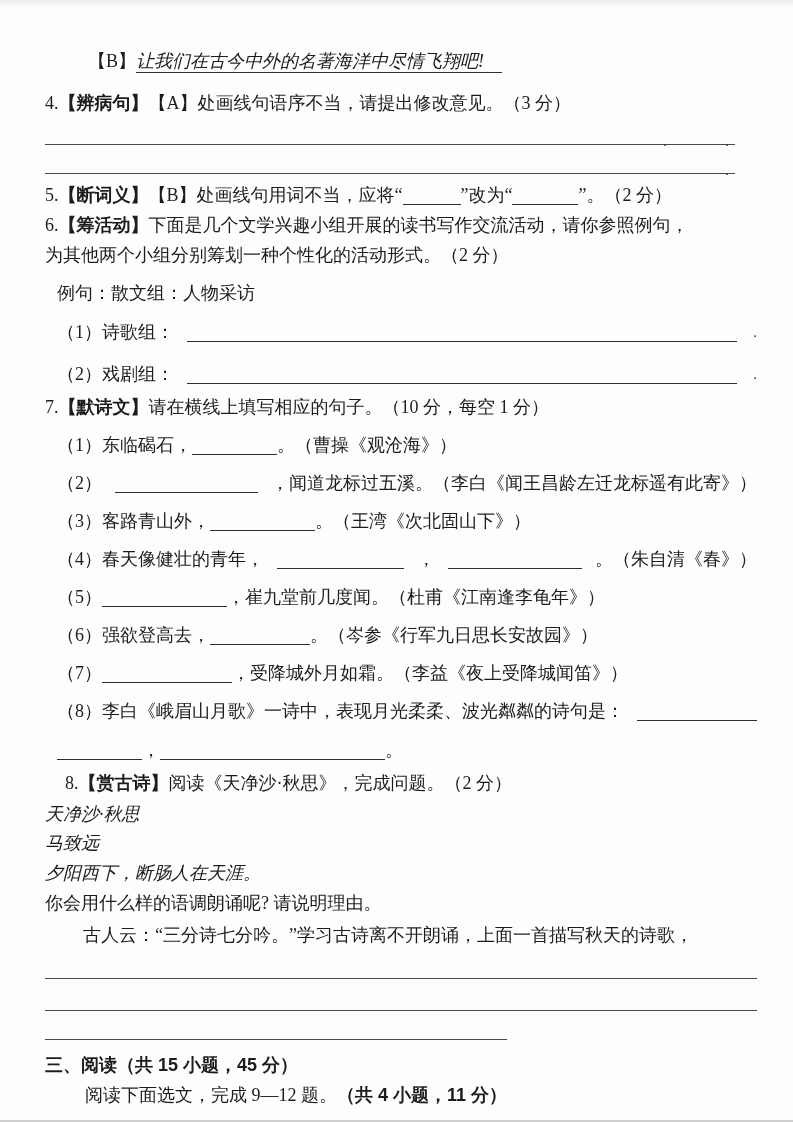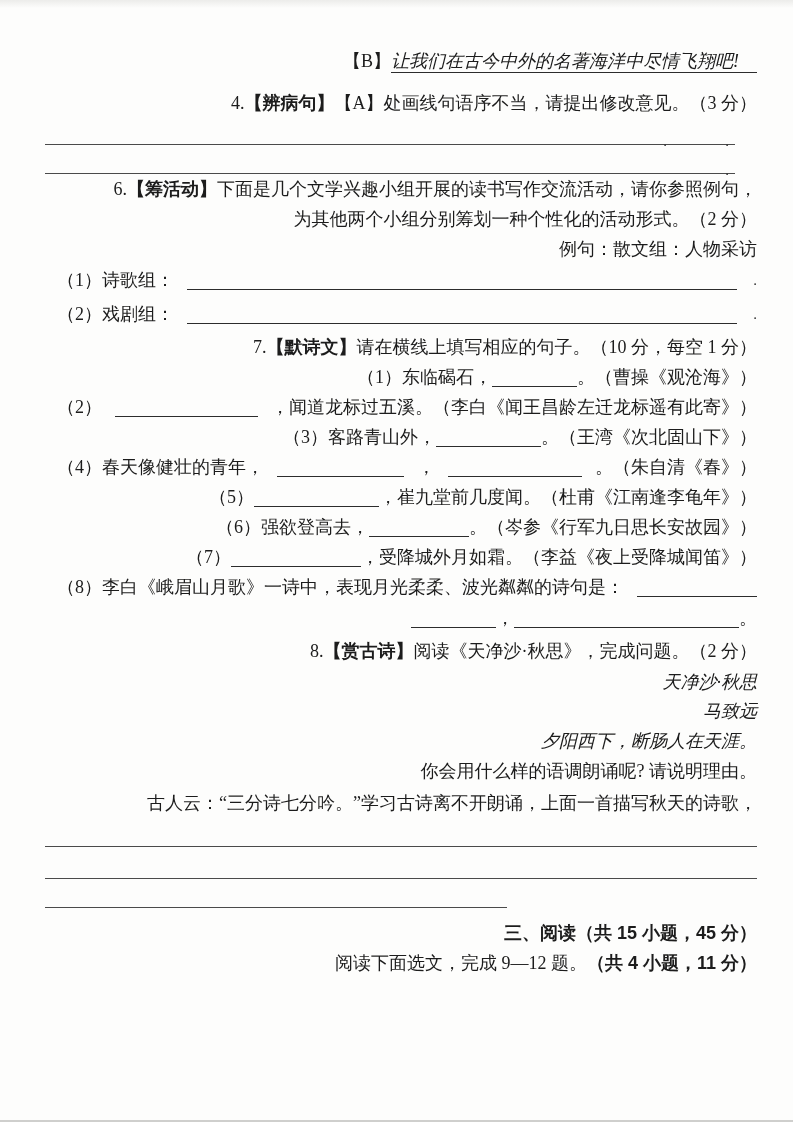--- a/index.html
+++ b/index.html
@@ -11,26 +11,26 @@
     padding:46px 36px 0 45px;
     font-family:"Liberation Serif","DejaVu Serif",serif;
     font-size:18px;color:#1c1c1c;
     overflow:hidden;
     border-bottom:2px solid #cfcfcd;
   }
   .page::before{
     content:"";position:absolute;left:0;top:0;width:100%;height:8px;
     background:linear-gradient(#ececea,rgba(255,255,255,0));
   }
-  .row{line-height:30px;white-space:nowrap;text-align:right;}
+  .row{line-height:30px;white-space:nowrap;}
   .flexrow{display:flex;align-items:baseline;gap:13px;}
   .tag{font-weight:700;font-family:"Liberation Sans","DejaVu Sans",sans-serif;}
   .kai{font-style:italic;}
   .uline{border-bottom:1.6px solid #2c2c2c;padding-bottom:1px;padding-right:18px;}
-  .indent{margin-left:12px;}
+  .indent{margin-left:12px;margin-top:8px;}
   .blank{display:inline-block;height:1em;border-bottom:1.6px solid #2c2c2c;vertical-align:-4px;}
   .b58{width:58px}.b66{width:66px}.b85{width:85px}.b100{width:100px}
   .b105{width:105px}.b125{width:125px}.b130{width:130px}.b222{width:225px}
   .fill{flex:1 1 auto;height:1em;border-bottom:1.6px solid #2c2c2c;position:relative;top:4px;min-width:40px;}
   .fill2{flex:1.05 1 auto;}
   .ansline{position:relative;border-bottom:1.8px solid #4a4a4a;height:16px;}
   .w-q4{width:calc(100% - 22px);}
   .short{width:462px;}
   .mark{position:absolute;bottom:-6px;font-size:15px;color:#333;}
   .mA{right:68px}.mB{right:6px}
@@ -56,20 +56,23 @@
     <span>4.</span><span class="tag">【辨病句】</span><span>【A】处画线句语序不当，请提出修改意见。（3 分）</span>
   </div>
   <div class="ansline w-q4 mt10">
     <span class="mark mA">.</span>
     <span class="mark mB">.</span>
   </div>
   <div class="ansline w-q4 mt12">
     <span class="mark mB">.</span>
   </div>
 
+  <div class="row mt6">
+    <span>5.</span><span class="tag">【断词义】</span><span>【B】处画线句用词不当，应将“</span><span class="blank b58"></span><span>”改为“</span><span class="blank b66"></span><span>”。（2 分）</span>
+  </div>
 
   <div class="row">
     <span>6.</span><span class="tag">【筹活动】</span><span>下面是几个文学兴趣小组开展的读书写作交流活动，请你参照例句，</span>
   </div>
   <div class="row">
     <span>为其他两个小组分别筹划一种个性化的活动形式。（2 分）</span>
   </div>
   <div class="row indent">
     <span>例句：散文组：人物采访</span>
   </div>

